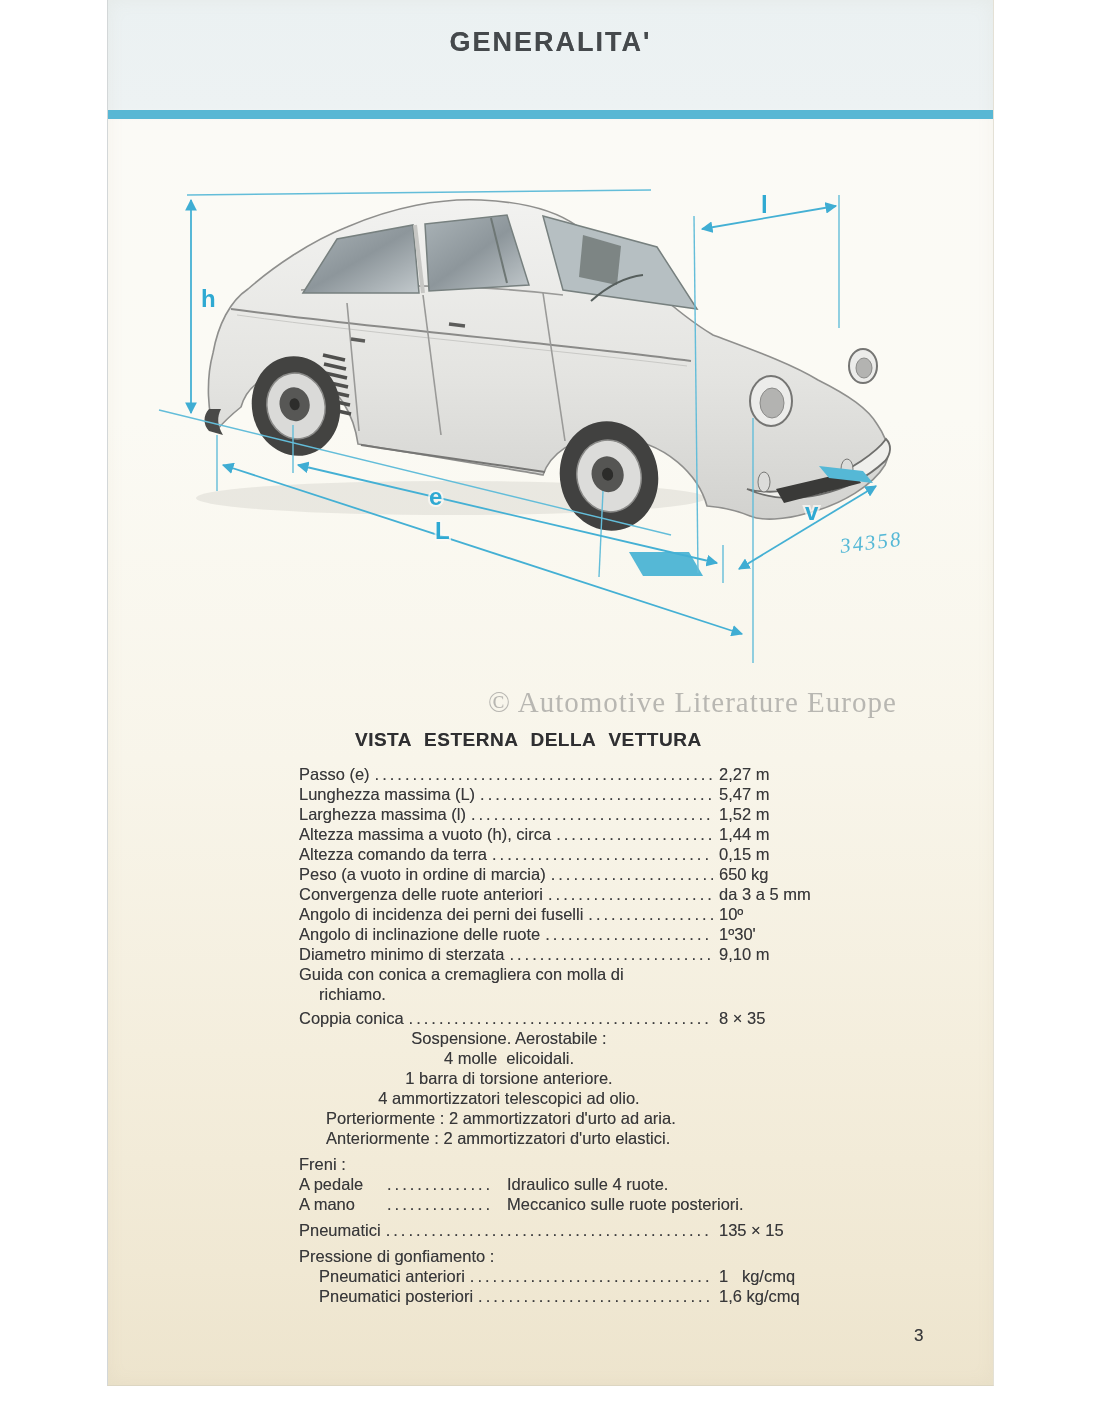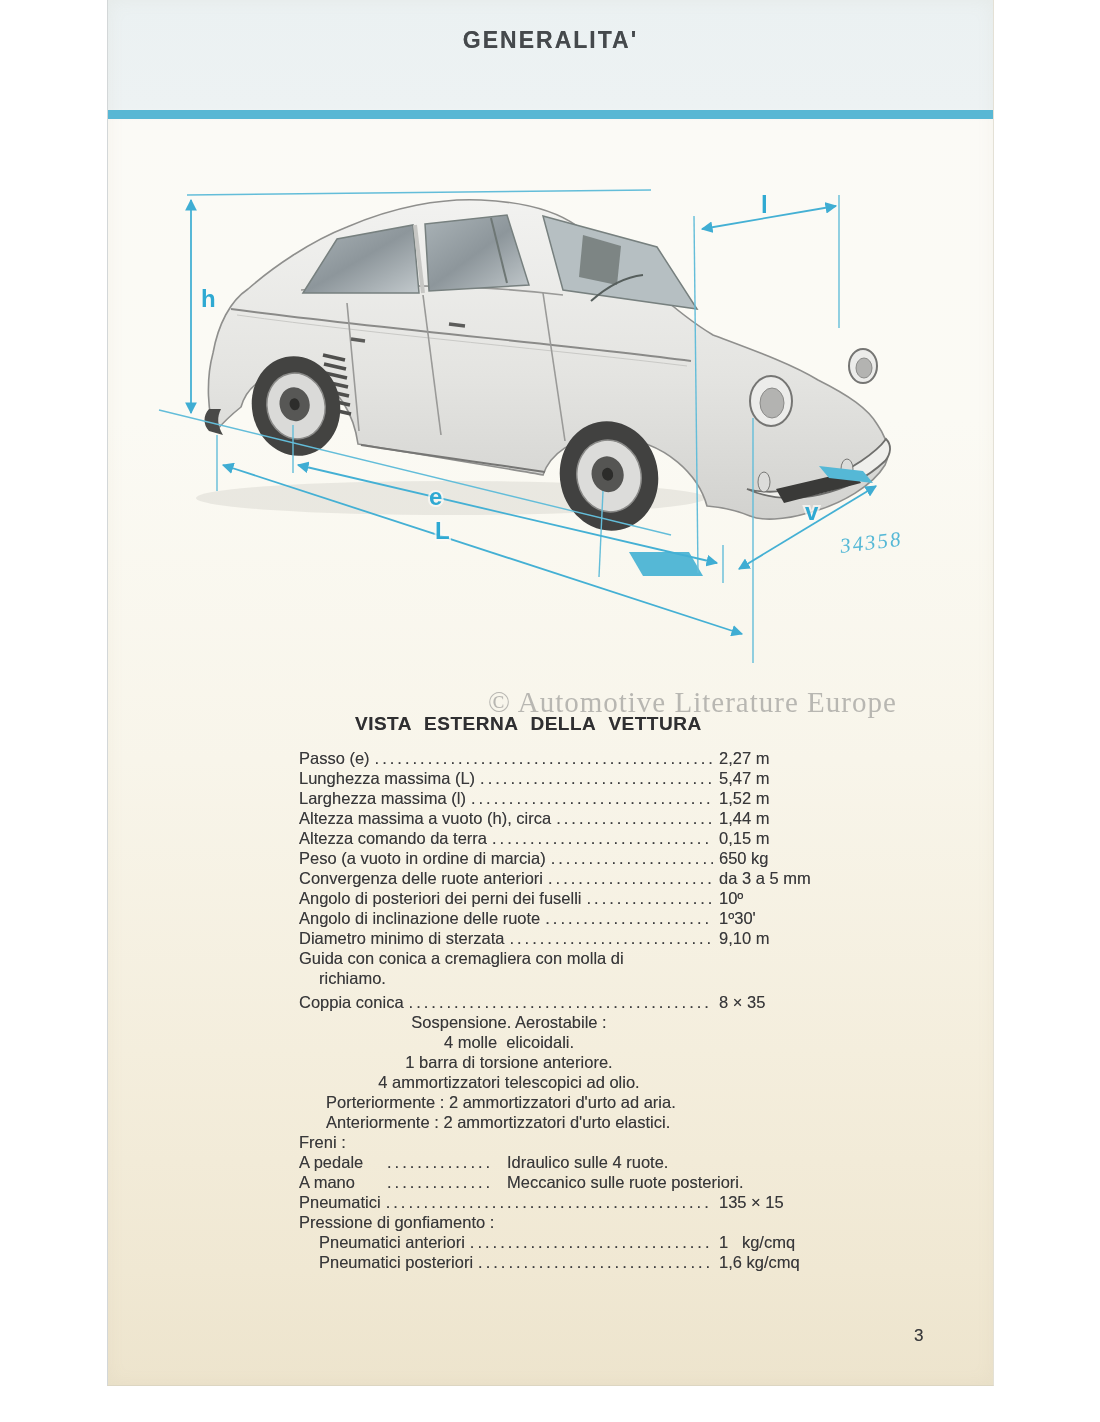--- a/index.html
+++ b/index.html
@@ -14,21 +14,21 @@
       #ebf1f2 0px,#edf2f3 108px,
       #fbfaf6 121px,#fbfaf4 420px,
       #f8f5ea 760px,#f4eedd 1050px,
       #f0e8d3 1270px,#ede4cd 1385px);
     border-left:1px solid #d3d7d8;border-right:1px solid #e4e1d6;
     border-bottom:1px solid #ddd6c2;
     box-shadow:inset 0 0 18px rgba(160,150,120,.08);
   }
   .page-title{
     position:absolute;left:0;top:27px;width:100%;text-align:center;
-    font-size:23px;font-weight:bold;letter-spacing:2px;color:#45494c;
+    font-size:27px;font-weight:bold;letter-spacing:2px;color:#45494c;
     text-shadow:0 0 .6px rgba(60,64,66,.6);
   }
   .blue-rule{position:absolute;left:0;top:110px;width:100%;height:9px;background:#58b7d4;}
 
   
   .fig{position:absolute;left:43px;top:173px;width:810px;height:505px;}
   .dim{stroke:#44b0d4;stroke-width:1.8;fill:none;}
   .dimthin{stroke:#63bdd9;stroke-width:1.4;fill:none;}
   .dimlabel{font-family:"Liberation Sans",sans-serif;font-weight:bold;font-size:24px;
     fill:#2fa9d2;paint-order:stroke;stroke:rgba(251,250,245,.75);stroke-width:4px;}
@@ -38,41 +38,41 @@
 
   
   .watermark{
     position:absolute;left:488px;top:686px;z-index:2;white-space:nowrap;
     font-family:"Liberation Serif",serif;font-size:29px;color:rgba(124,124,124,.52);
     letter-spacing:1px;
   }
 
   
   .specs{
-    position:absolute;left:191px;top:713px;width:512px;z-index:3;
+    position:absolute;left:191px;top:729px;width:512px;z-index:3;
     font-size:16.5px;color:#38383a;text-shadow:0 0 .4px rgba(40,40,42,.45);
   }
   .specs h2{
     margin:0 0 13px 56px;font-size:19px;font-weight:bold;color:#2f2f31;
     letter-spacing:.5px;word-spacing:7px;
   }
   .row{display:flex;align-items:baseline;line-height:20px;}
   .row .lab{flex:0 0 auto;white-space:pre;}
   .row .leader{overflow:hidden;white-space:nowrap;letter-spacing:3px;color:#3c3c3e;}
   .row .leader::before{content:"......................................................................................";}
   .row.dotted .leader{flex:1 1 auto;margin:0 6px 0 5px;}
   .row.dotted .val{flex:0 0 auto;min-width:92px;white-space:pre;}
   .row.pair .lab{flex:0 0 88px;}
   .row.pair .leader{flex:0 0 106px;margin-right:14px;}
   .row.pair .val{flex:1;white-space:pre;}
   .row.center{display:block;text-align:center;padding-right:92px;}
   .ind1{padding-left:27px;}
   .ind2{padding-left:20px;}
   .g4{margin-top:4px;}
-  .g6{}
+  .g6{margin-top:6px;}
 
   .pageno{position:absolute;left:806px;top:1326px;font-size:17px;color:#3a3a3c;
     text-shadow:0 0 .4px rgba(40,40,42,.5);}
 </style>
 </head>
 <body>
 
 <div class="sheet">
 
   <div class="page-title">GENERALITA'</div>
@@ -234,21 +234,21 @@
           <span class="lab">Peso (a vuoto in ordine di marcia)</span>
           <span class="leader"></span>
           <span class="val">650 kg</span>
         </div>
         <div class="row dotted">
           <span class="lab">Convergenza delle ruote anteriori</span>
           <span class="leader"></span>
           <span class="val">da 3 a 5 mm</span>
         </div>
         <div class="row dotted">
-          <span class="lab">Angolo di posteriori dei perni dei fuselli</span>
+          <span class="lab">Angolo di incidenza dei perni dei fuselli</span>
           <span class="leader"></span>
           <span class="val">10º</span>
         </div>
         <div class="row dotted">
           <span class="lab">Angolo di inclinazione delle ruote</span>
           <span class="leader"></span>
           <span class="val">1º30'</span>
         </div>
         <div class="row dotted">
           <span class="lab">Diametro minimo di sterzata</span>

